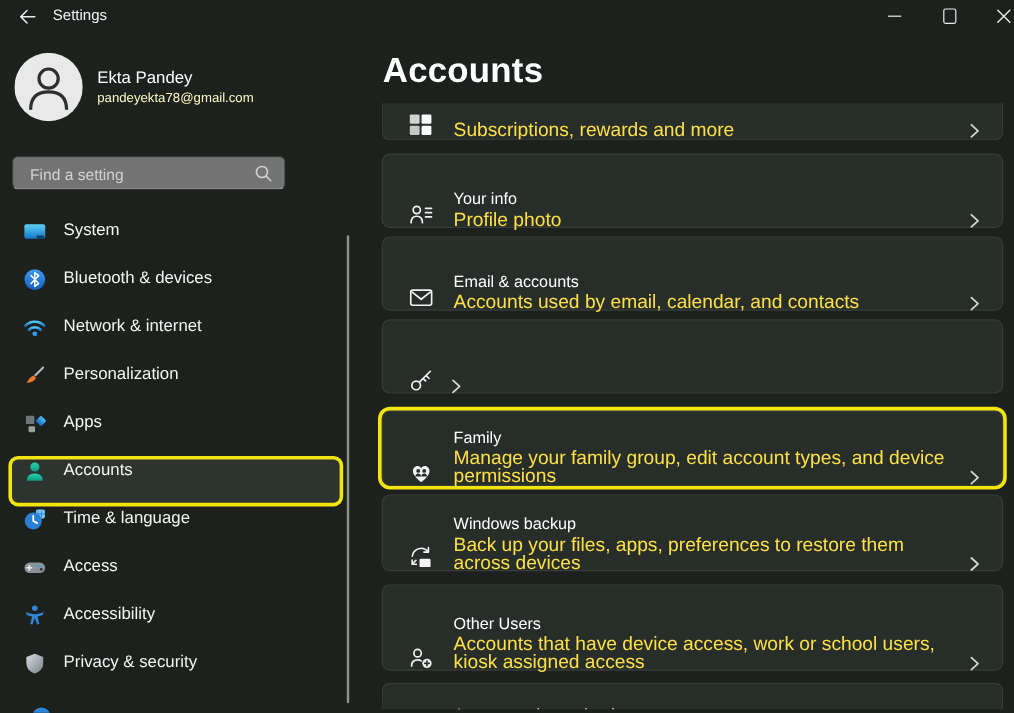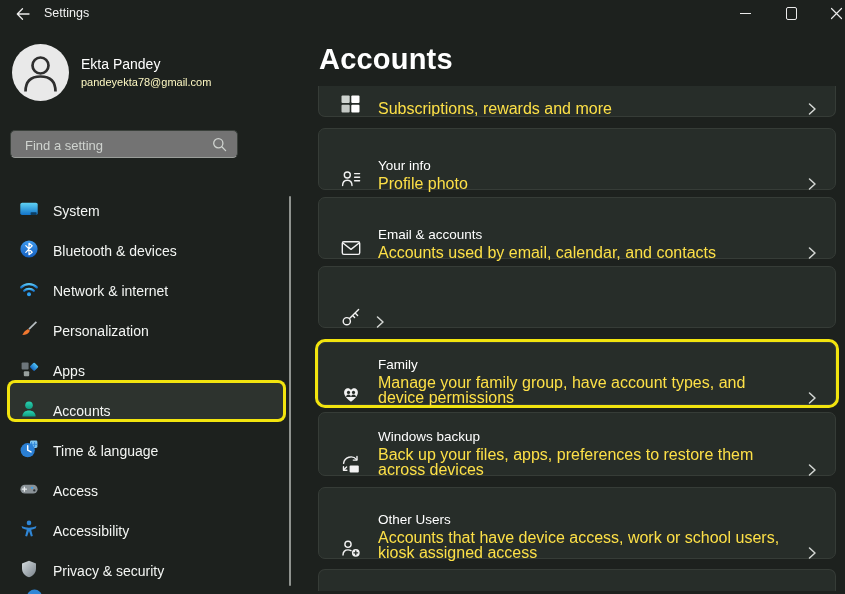--- a/index.html
+++ b/index.html
@@ -22,21 +22,21 @@
   .profile{position:absolute;left:12px;top:16px;display:flex;align-items:center}
   .avatar{width:57px;height:57px;flex:0 0 auto}
   .profile-text{margin-left:12px}
   .profile-name{font-size:14px;font-weight:400;color:#fff;line-height:18px}
   .profile-email{font-size:11px;color:#fef9c3;line-height:16px;margin-top:1px}
   .searchbox{position:absolute;left:10px;top:102px;width:228px;height:28px;background:#737373;border:1px solid #3a403b;border-bottom:1.6px solid #9a9e9a;border-radius:5px;box-sizing:border-box}
   .searchbox input{position:absolute;left:12px;top:1px;width:230px;height:24px;background:transparent;border:none;outline:none;color:#e6e9e6;font-size:13px;font-family:inherit}
   .searchbox input::placeholder{color:#cfd3cf}
   .search-icon{position:absolute;right:10px;top:6px}
   .nav{position:absolute;left:10px;top:155px;width:273px;list-style:none;margin:0;padding:0}
-  .nav-item{height:36px;margin-bottom:4px;border-radius:5px;display:flex;align-items:flex-end;padding-left:9px;box-sizing:border-box}
+  .nav-item{height:36px;margin-bottom:4px;border-radius:5px;display:flex;align-items:flex-start;padding-left:9px;box-sizing:border-box}
   .nav-item .nicon{width:20px;height:20px;flex:0 0 auto;display:flex}
   .nav-item .nlabel{margin-left:14px;font-size:14px;color:#f4f6f4}
   .nav-item.selected{background:#2d332e}
   .hl{box-shadow:0 0 0 3px #f2e40e}
   .side-scrollbar{position:absolute;left:289px;top:168px;width:2.4px;height:390px;background:#8f938f;border-radius:2px}
   .partial-update{position:absolute;left:27px;top:561px;width:15px;height:15px}
   
   .main{position:absolute;left:318px;top:28px;width:518px}
   .page-title{margin:16px 0 12px 1px;font-size:29px;line-height:30px;font-weight:700;color:#fff;letter-spacing:.2px}
   .card{position:relative;background:#272d29;border:1px solid #363c37;border-radius:7px;box-sizing:border-box;height:62px}
@@ -339,21 +339,21 @@
           <svg viewBox="0 0 22 22" width="22" height="22">
         <path d="M11 19.8 C4.2 14.9 2.9 10.4 5 7.8 C6.8 5.6 9.6 5.9 11 8.1 C12.4 5.9 15.2 5.6 17 7.8 C19.1 10.4 17.8 14.9 11 19.8 Z" fill="#f2f2f2"></path>
         <circle cx="8.5" cy="10.4" r="1.6" fill="#272d29"></circle>
         <circle cx="13.5" cy="10.4" r="1.6" fill="#272d29"></circle>
         <path d="M6 15 C6.2 13.3 7.3 12.5 8.5 12.5 C9.7 12.5 10.8 13.3 11 15 Z" fill="#272d29"></path>
         <path d="M11 15 C11.2 13.3 12.3 12.5 13.5 12.5 C14.7 12.5 15.8 13.3 16 15 Z" fill="#272d29"></path>
       </svg>
         </span>
       <div class="ctext">
         <div class="ctitle">Family</div>
-        <div class="csub">Manage your family group, have account types, and device permissions</div>
+        <div class="csub">Manage your family group, edit account types, and device permissions</div>
       </div>
       <span class="chev">
           <svg width="14" height="14" viewBox="0 0 14 14">
             <path d="M4.5 2 L10 7 L4.5 12" stroke="#d4d7d4" stroke-width="1.5" fill="none" stroke-linecap="round" stroke-linejoin="round"></path>
           </svg>
         </span>
     </div>
   </div>
 
   <div class="card m-top7 h64">

